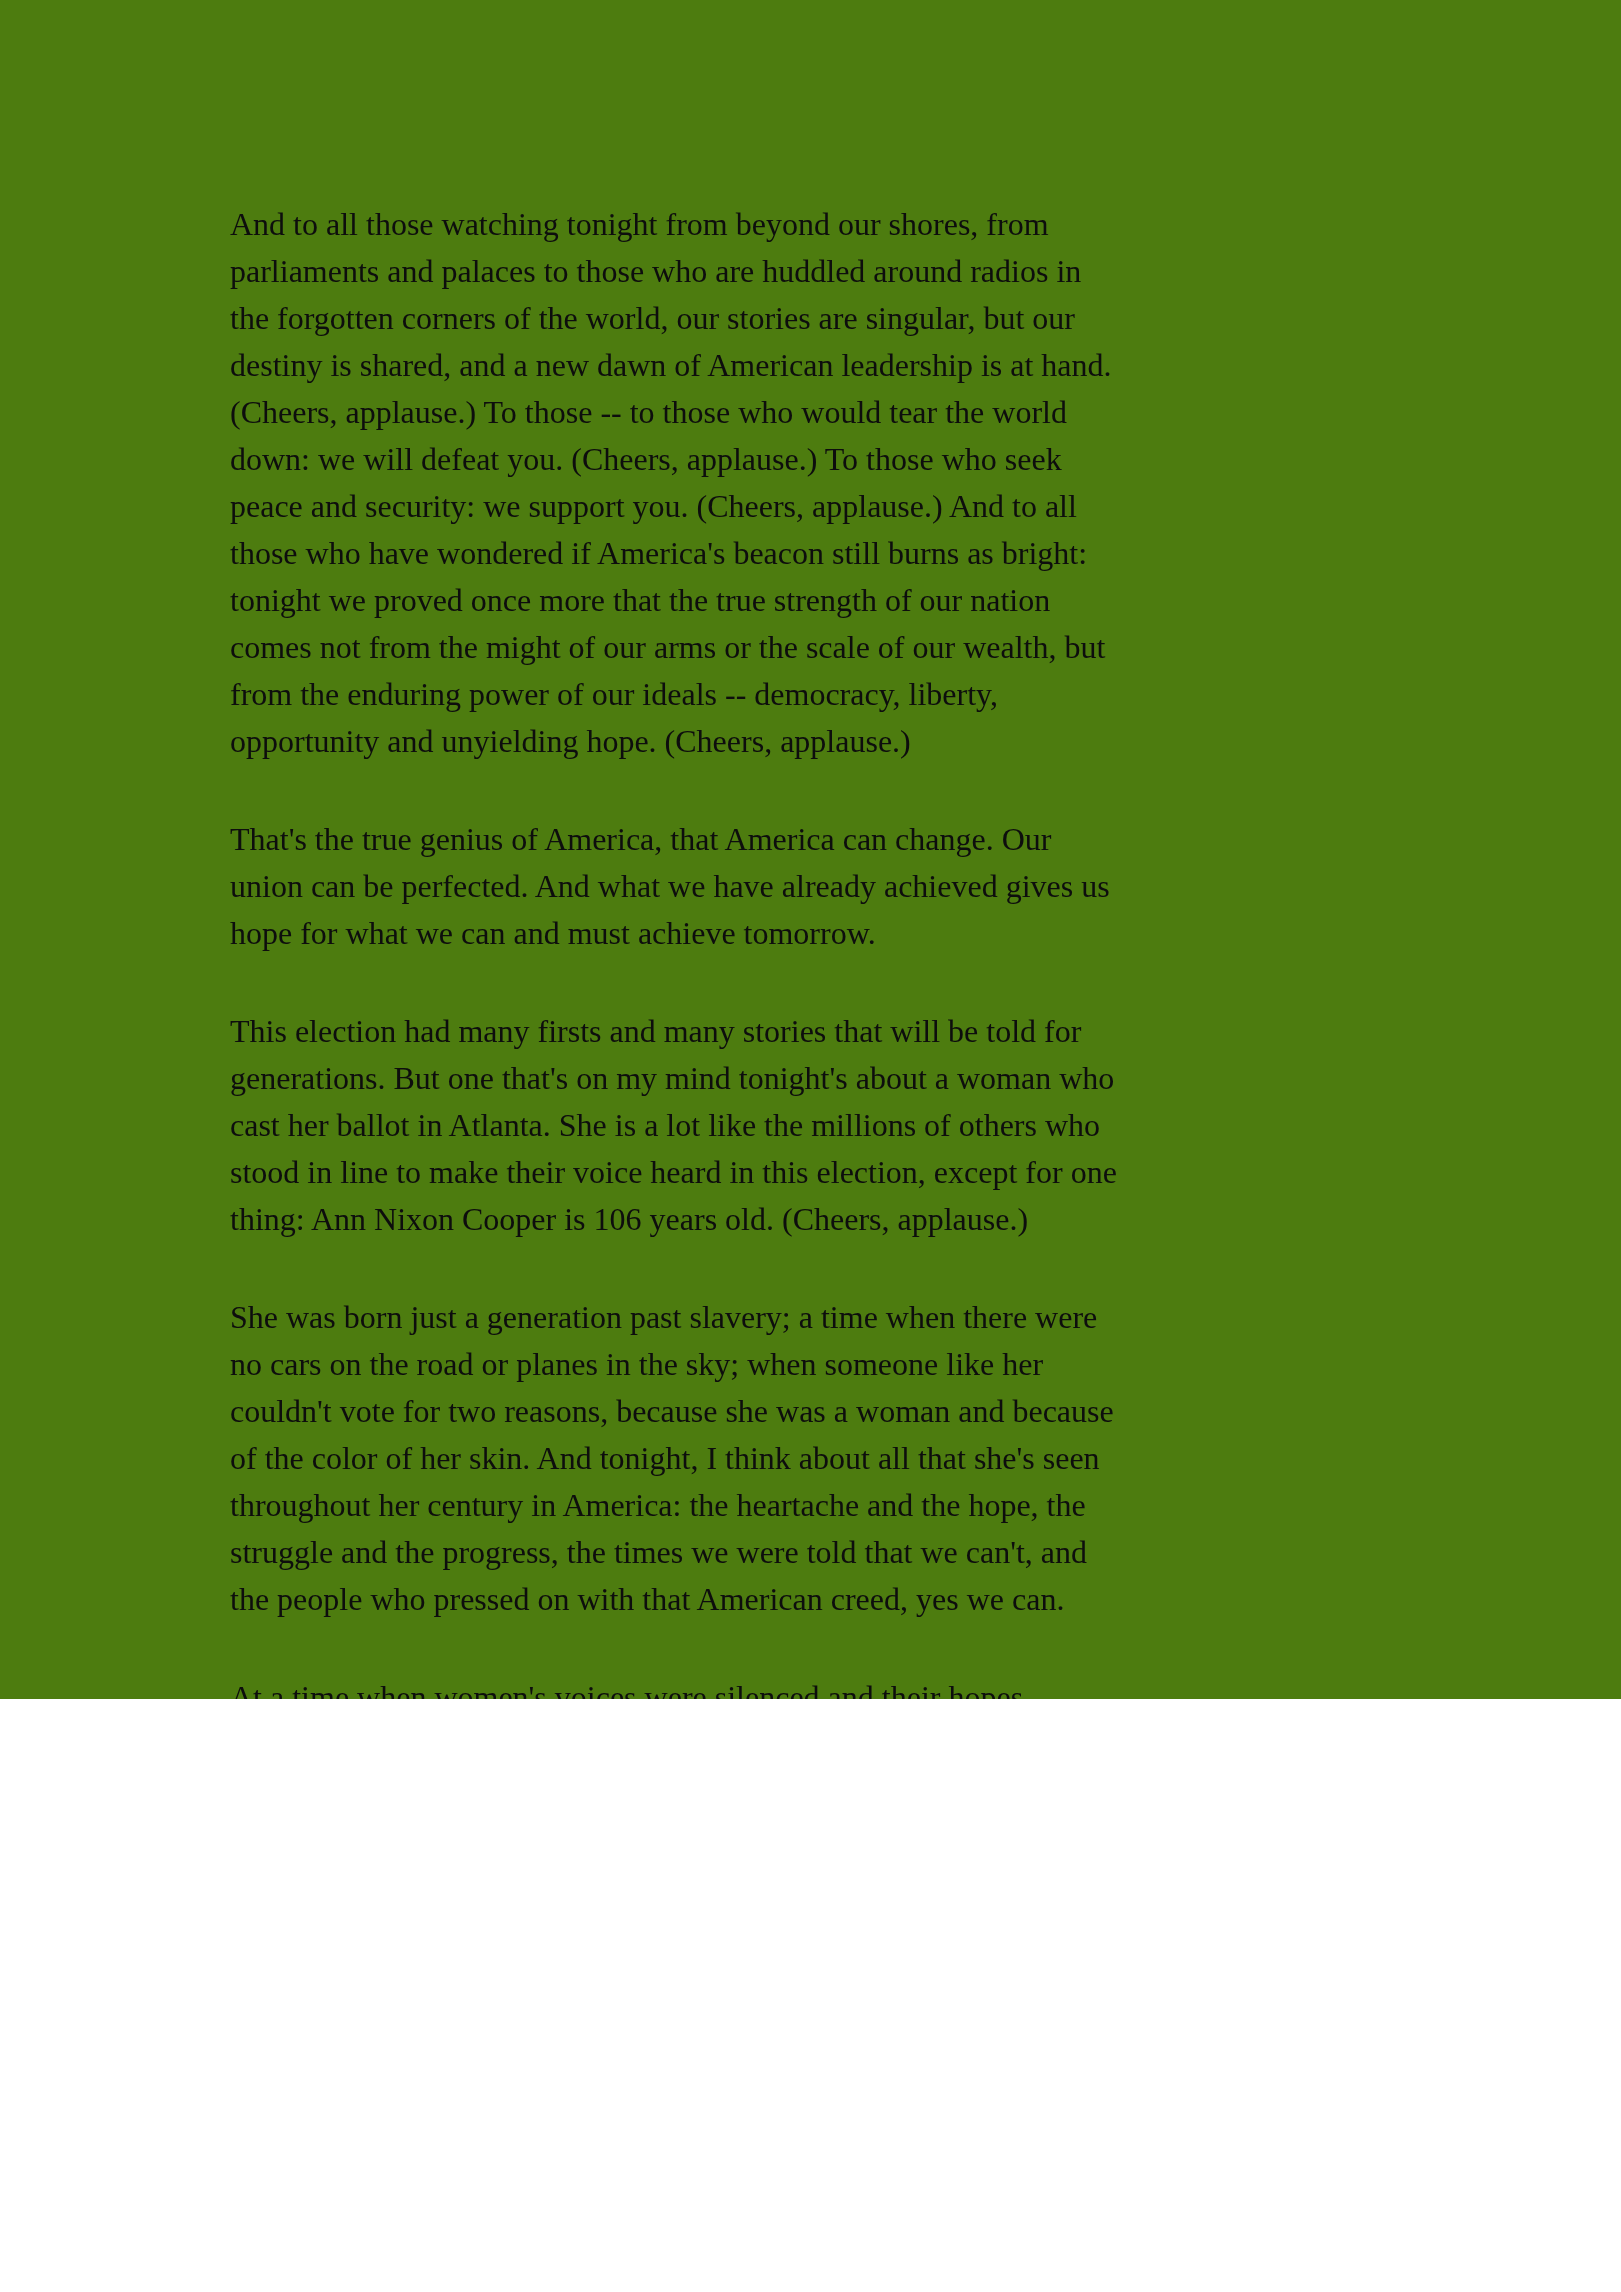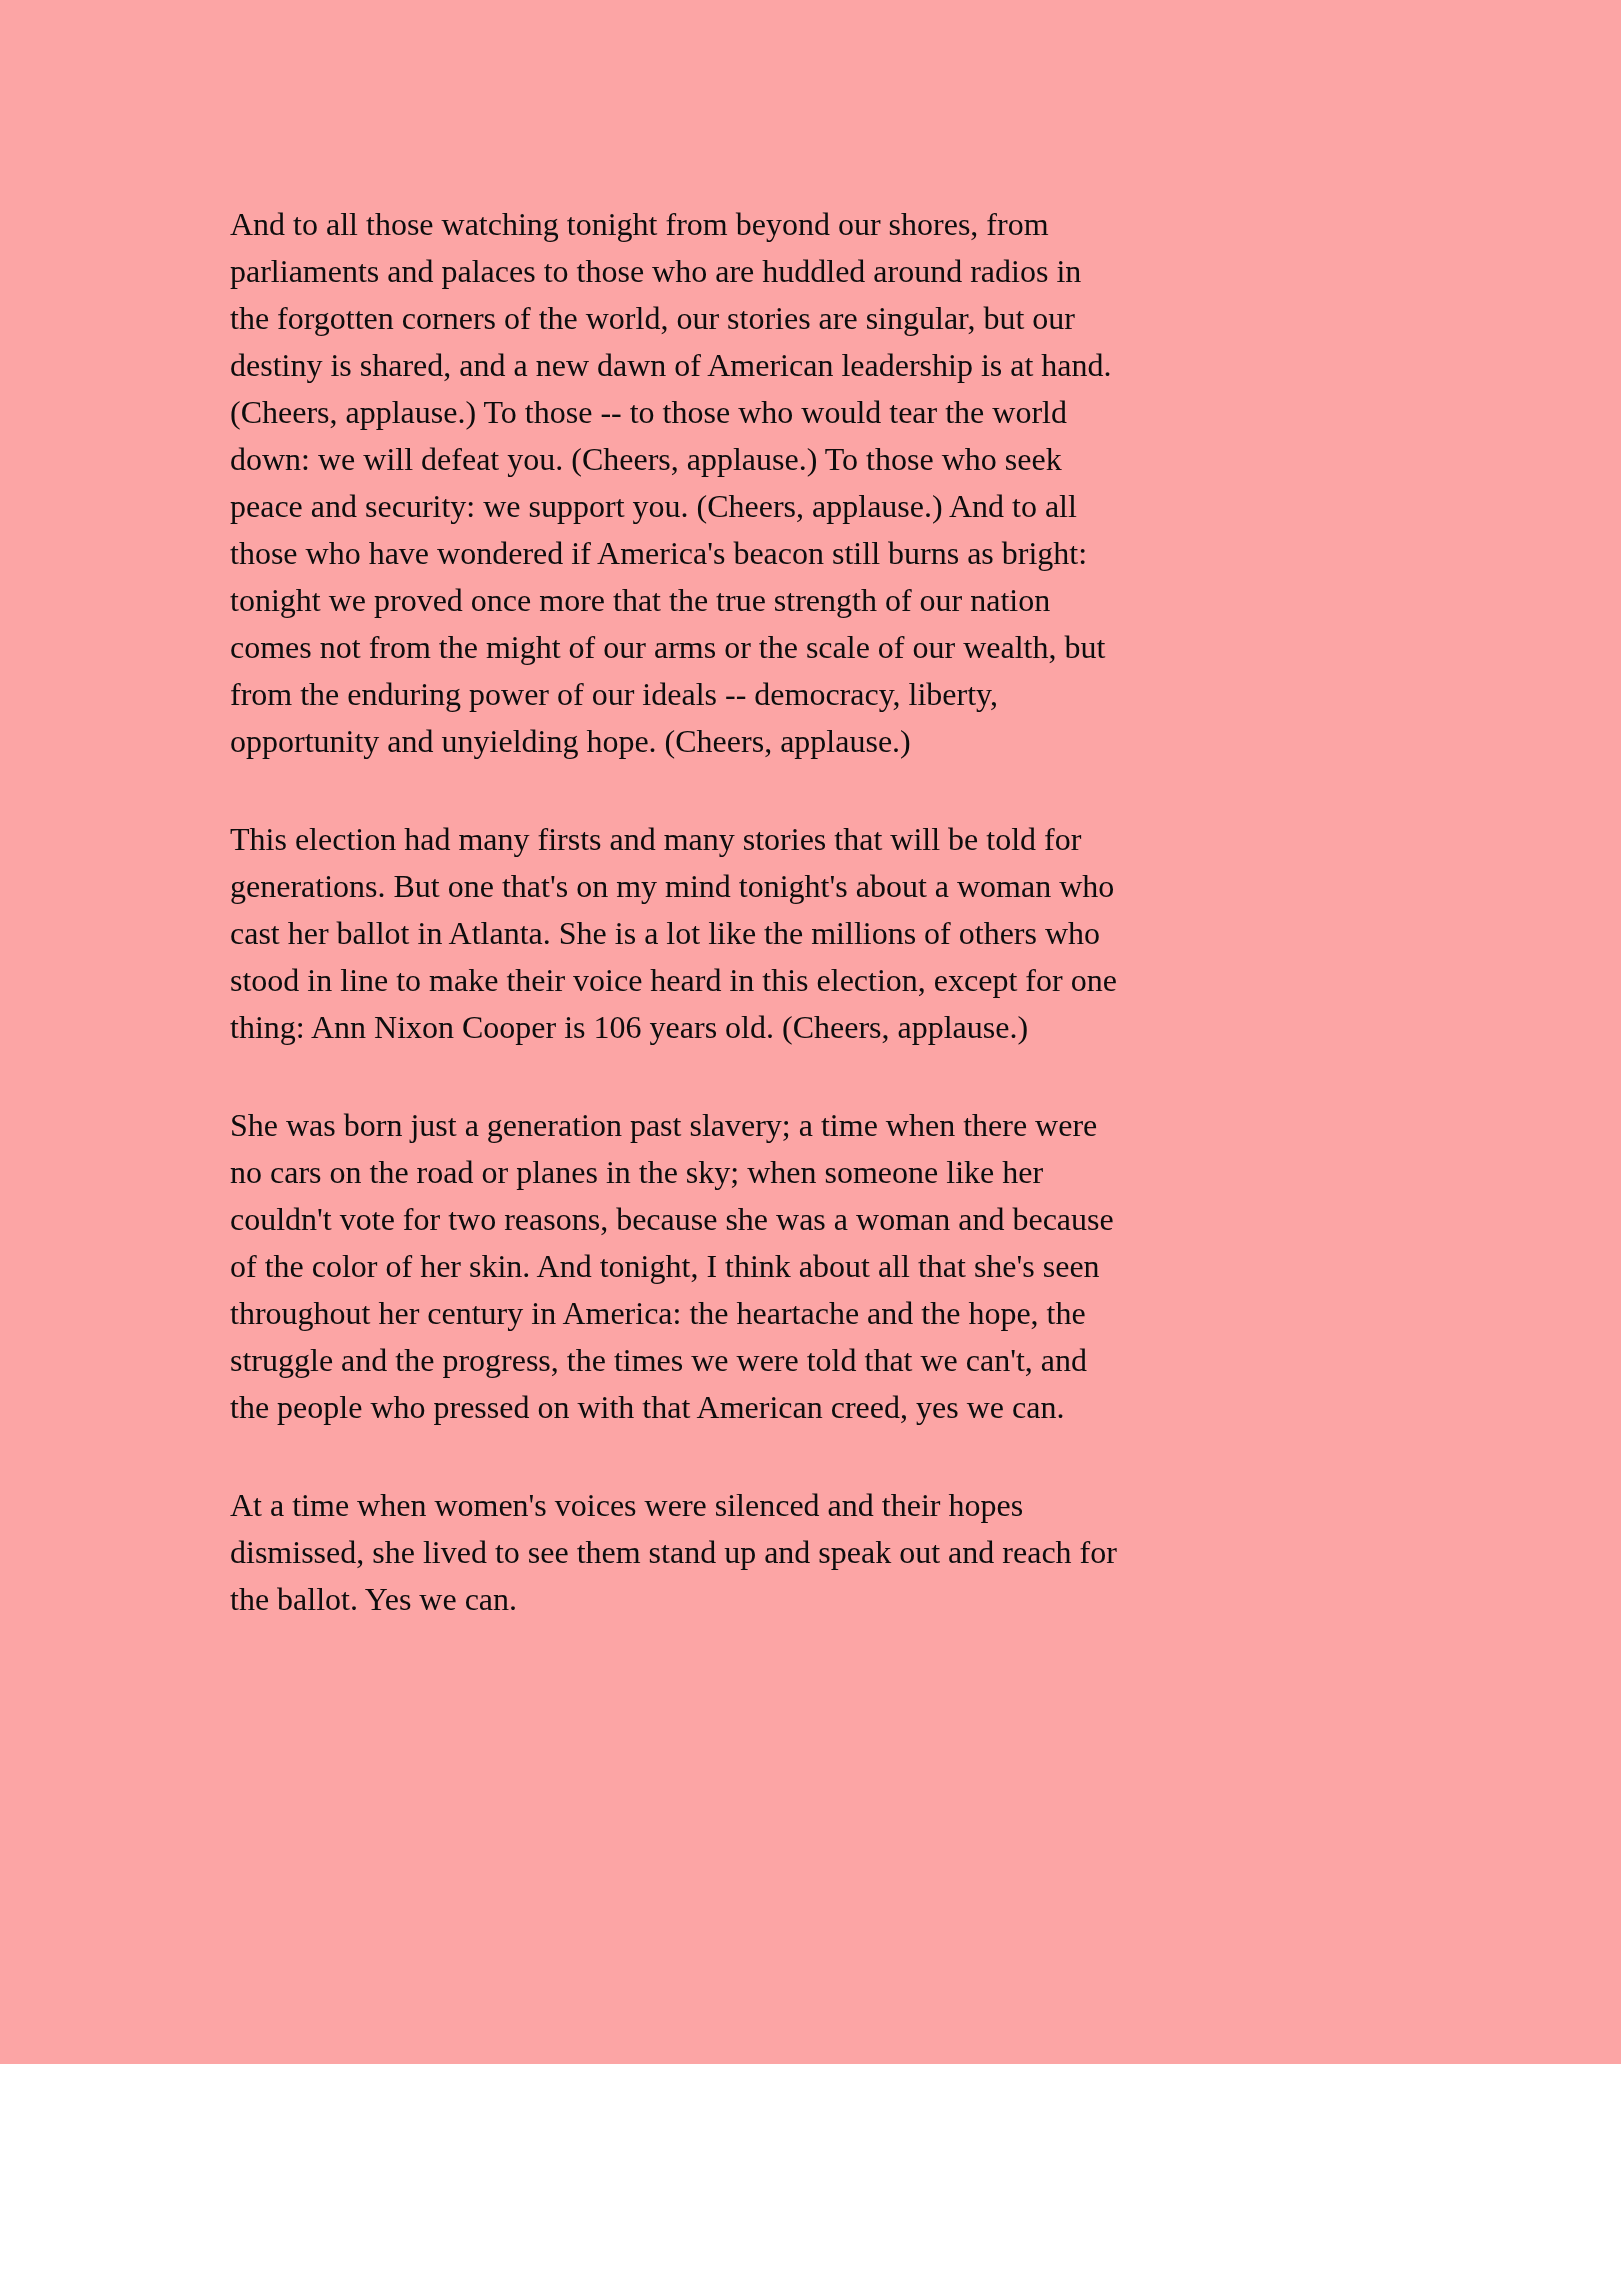--- a/index.html
+++ b/index.html
@@ -3,22 +3,22 @@
 <meta charset="utf-8">
 <style>
   html, body {
     margin: 0;
     padding: 0;
     background: #ffffff;
   }
   .page {
     position: relative;
     width: 1621px;
-    height: 2064px;
-    background: #fca5a5;
+    height: 1699px;
+    background: #4d7c0f;
     overflow: hidden;
   }
   .content {
     position: absolute;
     left: 230px;
     top: 201px;
     width: 1181px;
   }
   .content p {
     margin: 0 0 51px 0;
@@ -40,20 +40,23 @@
 the forgotten corners of the world, our stories are singular, but our
 destiny is shared, and a new dawn of American leadership is at hand.
 (Cheers, applause.) To those -- to those who would tear the world
 down: we will defeat you. (Cheers, applause.) To those who seek
 peace and security: we support you. (Cheers, applause.) And to all
 those who have wondered if America's beacon still burns as bright:
 tonight we proved once more that the true strength of our nation
 comes not from the might of our arms or the scale of our wealth, but
 from the enduring power of our ideals -- democracy, liberty,
 opportunity and unyielding hope. (Cheers, applause.)</p>
+    <p>That's the true genius of America, that America can change. Our
+union can be perfected. And what we have already achieved gives us
+hope for what we can and must achieve tomorrow.</p>
     <p>This election had many firsts and many stories that will be told for
 generations. But one that's on my mind tonight's about a woman who
 cast her ballot in Atlanta. She is a lot like the millions of others who
 stood in line to make their voice heard in this election, except for one
 thing: Ann Nixon Cooper is 106 years old. (Cheers, applause.)</p>
     <p>She was born just a generation past slavery; a time when there were
 no cars on the road or planes in the sky; when someone like her
 couldn't vote for two reasons, because she was a woman and because
 of the color of her skin. And tonight, I think about all that she's seen
 throughout her century in America: the heartache and the hope, the

